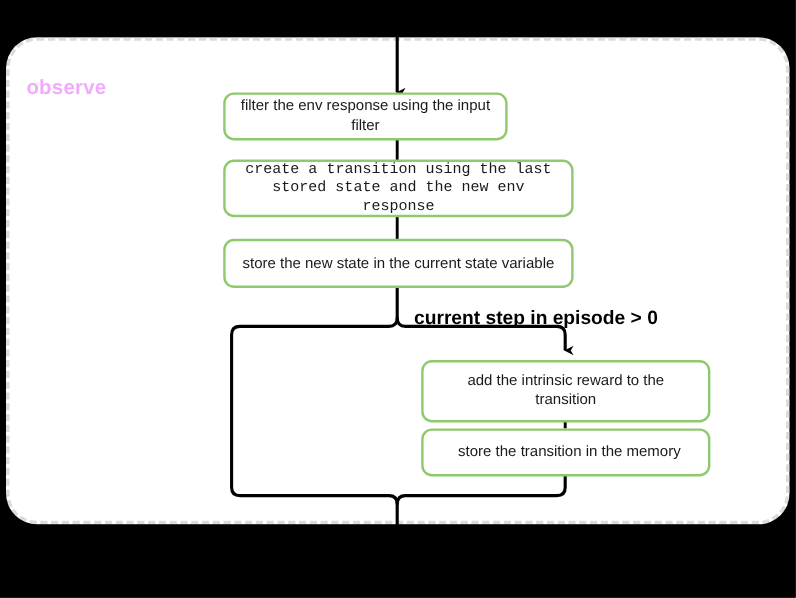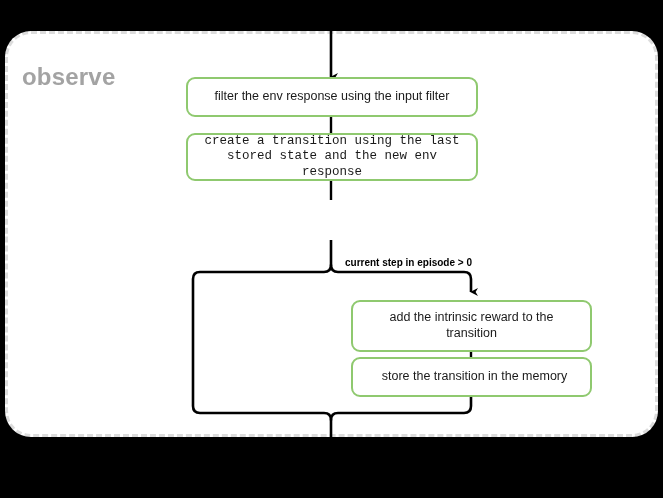--- a/index.html
+++ b/index.html
@@ -24,23 +24,23 @@
     height: 406px;
     box-sizing: border-box;
     background: #ffffff;
     border: 3px dashed #dcdcdc;
     border-radius: 26px;
   }
   #panel-title {
     position: absolute;
     left: 22px;
     top: 63px;
-    font-size: 24px;
+    font-size: 17px;
     font-weight: bold;
-    color: #a3a3a3;
+    color: #f0abfc;
     letter-spacing: 0.2px;
     white-space: nowrap;
   }
   
   #wires {
     position: absolute;
     left: 0;
     top: 0;
     width: 663px;
     height: 498px;
@@ -57,21 +57,21 @@
     align-items: center;
     justify-content: center;
     text-align: center;
     color: #1a1a1a;
     font-size: 12.5px;
     line-height: 1.25;
     padding: 4px 10px;
   }
   .branch-label {
     position: absolute;
-    font-size: 10px;
+    font-size: 16px;
     font-weight: bold;
     color: #000000;
     white-space: nowrap;
   }
 </style>
 </head>
 <body>
 
 <div id="stage">
 
@@ -98,28 +98,31 @@
 
     <path d="M331,265 q0,7 7,7 L464,272 q7,0 7,7 L471,292" stroke="#000000" stroke-width="2.6" fill="none" marker-end="url(#arrowhead)"></path>
 
     <path d="M471,341 L471,357" stroke="#000000" stroke-width="2.4" fill="none"></path>
 
     <path d="M471,396 L471,406 q0,7 -7,7 L338,413 q-7,0 -7,7" stroke="#000000" stroke-width="2.6" fill="none"></path>
 
     <path d="M331,420 L331,455" stroke="#000000" stroke-width="2.6" fill="none"></path>
   </svg>
 
-  <div class="node" style="left:186px; top:77px; width:292px; height:40px;align-items:center;">
+  <div class="node" style="left:186px; top:77px; width:237px; height:40px;align-items:center;">
     <span>filter the env response using the input filter</span>
   </div>
 
   <div class="node" style="left:186px; top:133px; width:292px; height:48px;font-family:Liberation Mono, monospace;">
     <span>create a transition using the last stored state and the new env response</span>
   </div>
 
+  <div class="node" style="left:186px; top:199px; width:292px; height:41px;">
+    <span>store the new state in the current state variable</span>
+  </div>
 
   <div class="node" style="left:351px; top:300px; width:241px; height:52px;">
     <span>add the intrinsic reward to the transition</span>
   </div>
 
   <div class="node" style="left:351px; top:357px; width:241px; height:40px;padding-left:16px;">
     <span>store the transition in the memory</span>
   </div>
 
   <div class="branch-label" style="left:345px; top:257px;">current step in episode &gt; 0</div>

